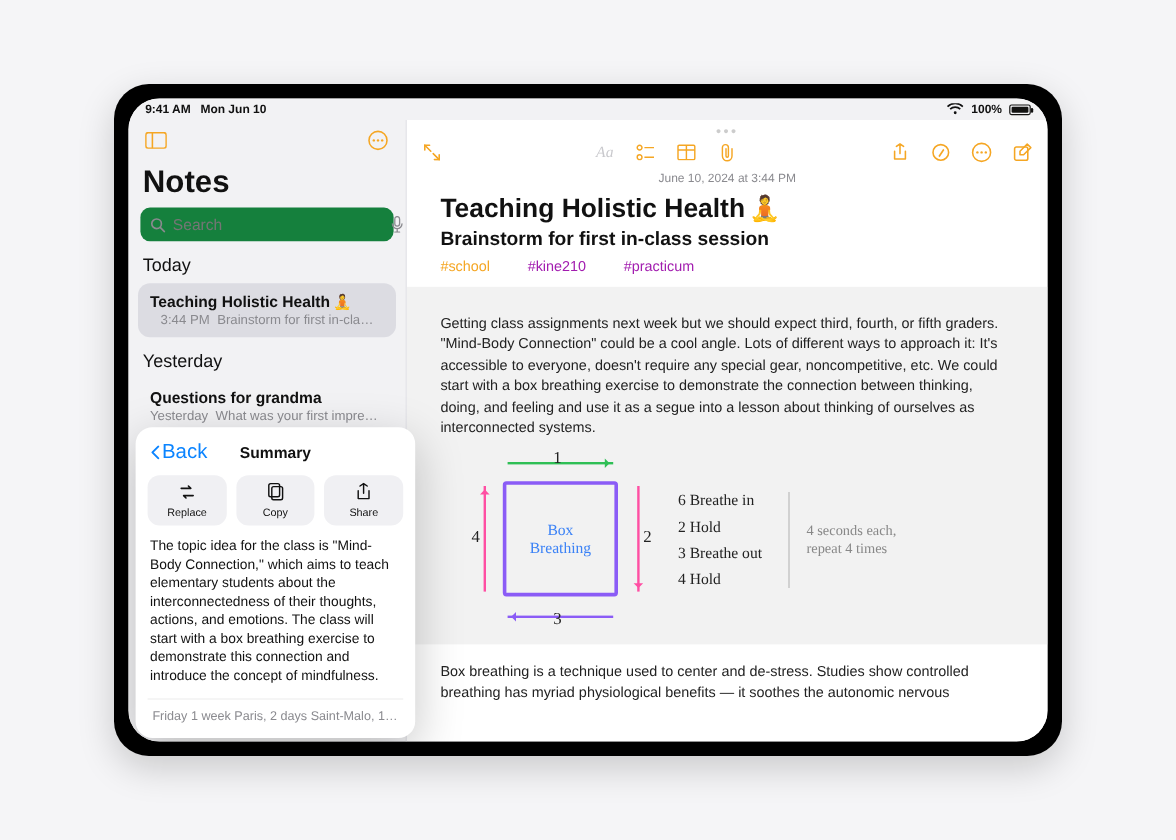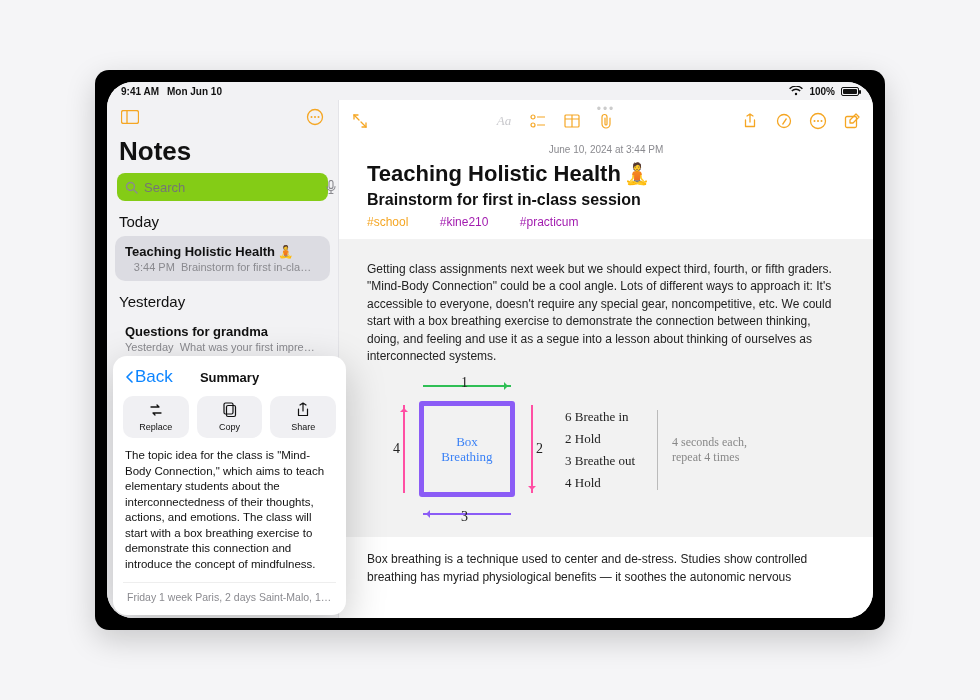--- a/index.html
+++ b/index.html
@@ -6,21 +6,21 @@
   body {
     width: 980px; height: 700px;
     background: #f5f5f7;
     font-family: -apple-system, "Helvetica Neue", Helvetica, Arial, sans-serif;
     display: flex; align-items: center; justify-content: center;
     overflow: hidden;
   }
   .ipad {
     width: 790px; height: 560px;
     background: #000;
-    border-radius: 14px;
+    border-radius: 29px;
     padding: 12px;
     position: relative;
     box-shadow: 0 10px 30px rgba(0,0,0,.18);
   }
   .screen {
     width: 100%; height: 100%;
     background: #fff;
     border-radius: 26px;
     overflow: hidden;
     position: relative;
@@ -43,21 +43,21 @@
   
   .sidebar {
     width: 232px; background: #f2f2f4; display:flex; flex-direction:column;
     border-right: 1px solid #e4e4e8; position: relative;
   }
   .sb-toolbar { height: 34px; display:flex; align-items:center; padding: 0 10px; }
   .icon-btn { width: 26px; height: 26px; display:flex; align-items:center; justify-content:center; border-radius:6px; color:#f5a623; }
   .sb-toolbar .spacer { flex:1; }
   .sb-title { font-size: 26px; font-weight: 700; padding: 2px 12px 6px; color:#111; }
   .search {
-    margin: 0 10px; height: 28px; background:#84cc16; border-radius:8px;
+    margin: 0 10px; height: 28px; background:#15803d; border-radius:8px;
     display:flex; align-items:center; padding:0 8px; color:#8a8a8f; gap:6px;
   }
   .search input { flex:1; border:none; background:transparent; outline:none; font-size:13px; color:#111; }
   .search .mic { color:#8a8a8f; }
   .section-hdr { font-size:15px; font-weight:400; padding: 12px 12px 6px; color:#111; }
   .note-cell {
     margin: 0 8px; padding: 8px 10px; border-radius: 10px;
   }
   .note-cell.selected { background:#dcdce2; }
   .note-cell .title { font-size:13px; font-weight:600; color:#111; display:flex; align-items:center; gap:3px;}
@@ -76,21 +76,21 @@
   .pop-actions { display:flex; gap:8px; margin-bottom:10px; }
   .pop-action { flex:1; background:#f0f0f3; border-radius:10px; padding:6px 4px; text-align:center; }
   .pop-action .ic { font-size:14px; color:#111; height:16px; display:flex; align-items:center; justify-content:center;}
   .pop-action .lb { font-size:9px; color:#111; margin-top:4px; font-weight:500;}
   .pop-body { font-size:11.5px; line-height:1.35; color:#111; padding:0 2px; }
   .pop-footer { font-size:10.5px; color:#8a8a8f; border-top:1px solid #eee; margin-top:10px; padding:8px 4px 0; white-space:nowrap; overflow:hidden; text-overflow:ellipsis;}
 
   
   .main { flex:1; display:flex; flex-direction:column; overflow:hidden; background:#fff; }
   .dots { text-align:center; color:#ccc; font-size:12px; padding-top:2px; height:12px; letter-spacing:2px;}
-  .note-toolbar { height:30px; display:flex; align-items:flex-start; padding:0 12px; gap:16px; }
+  .note-toolbar { height:30px; display:flex; align-items:center; padding:0 12px; gap:16px; }
   .note-toolbar .group { display:flex; gap:16px; align-items:center; }
   .note-toolbar .flex { flex:1; }
   .tb-ic { color:#f5a623; width:18px; height:18px; display:flex; align-items:center; justify-content:center; }
   .tb-ic.muted { color:#c9c9cd; font-style:italic; font-family:Georgia,serif; font-size:13px;}
   .note-date { text-align:center; font-size:10px; color:#8a8a8f; margin-top:2px; }
   .note-body { flex:1; overflow:hidden; padding: 6px 28px 0; position:relative;}
   .n-title { font-size:22px; font-weight:800; color:#111; display:flex; align-items:center; gap:4px;}
   .n-sub { font-size:16px; font-weight:700; color:#111; margin-top:4px; }
   .tags { margin-top:6px; font-size:12px; }
   .tag-a { color:#f5a623; font-weight:500; }
@@ -98,21 +98,21 @@
   .hl-section { background:#f2f2f2; margin:10px -28px 0; padding: 10px 28px 12px; }
   .topic { font-size:13px; font-weight:700; color:#111; }
   .para { font-size:12px; line-height:1.45; color:#222; margin-top:12px; }
   .para2 { font-size:12px; line-height:1.45; color:#222; margin-top:14px; }
 
   
   .sketch { display:flex; align-items:center; gap:22px; margin:10px 0 0 26px; font-family: "Comic Sans MS", "Segoe Script", cursive; }
   .square-wrap { position:relative; width:150px; height:150px; }
   .square {
     position:absolute; left:26px; top:26px; width:96px; height:96px;
-    border:5px solid #8b5cf6; border-radius:3px;
+    border:3px solid #8b5cf6; border-radius:3px;
     display:flex; align-items:center; justify-content:center; text-align:center;
     color:#3b82f6; font-size:13px; line-height:1.2;
   }
   .num { position:absolute; font-size:14px; color:#222; }
   .num.n1 { top:0; left:68px; } .num.n2 { right:0; top:66px; }
   .num.n3 { bottom:0; left:68px; } .num.n4 { left:0; top:66px; }
   .arrow { position:absolute; }
   .arrow.top { left:30px; top:10px; width:88px; height:2px; background:#2fbf55; }
   .arrow.top::after { content:""; position:absolute; right:-1px; top:-3px; border:4px solid transparent; border-left-color:#2fbf55;}
   .arrow.right { right:10px; top:30px; width:2px; height:88px; background:#ff4fa3; }

